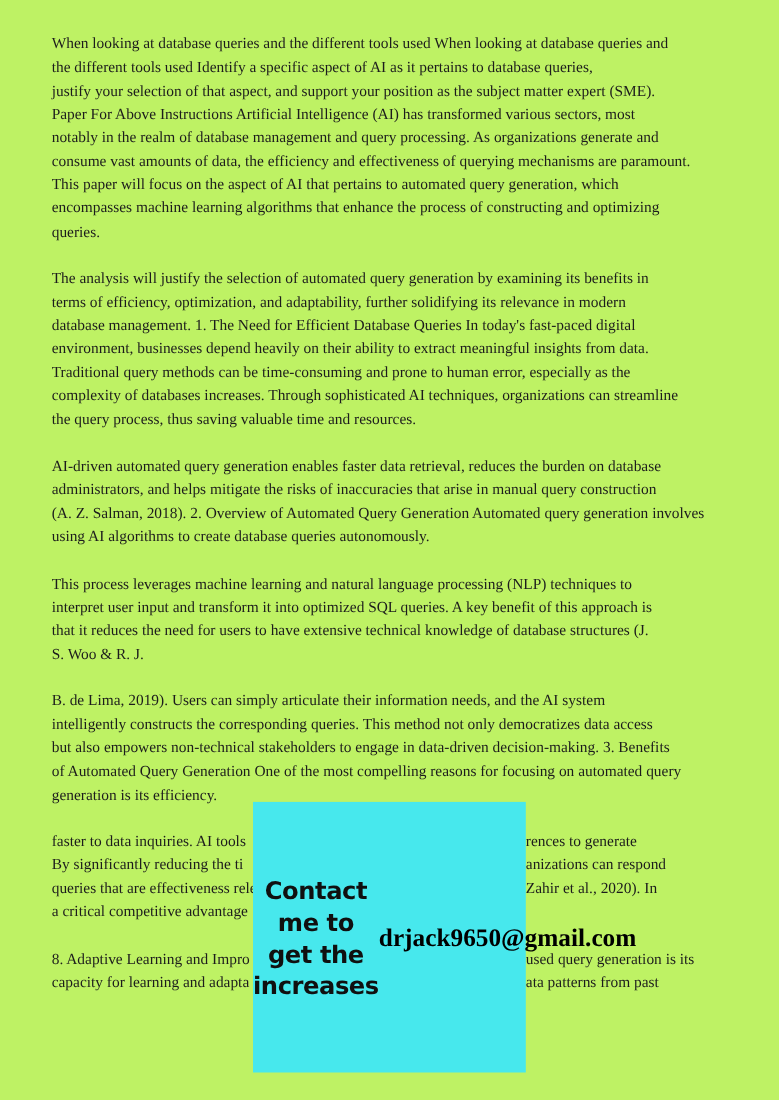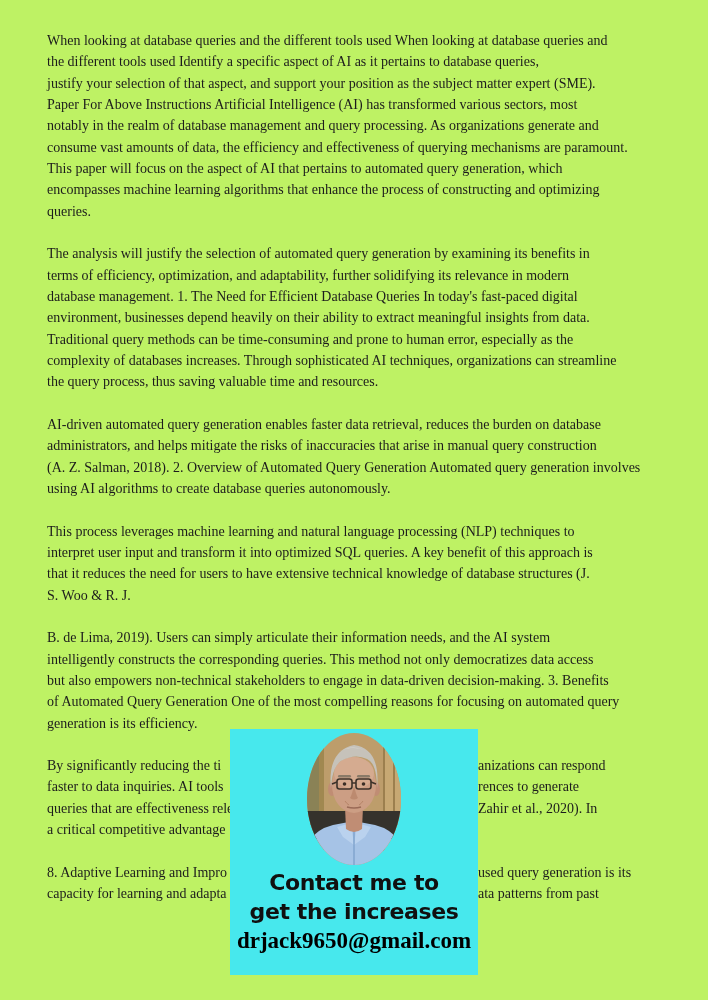--- a/index.html
+++ b/index.html
@@ -15,21 +15,21 @@
     position:absolute;left:47px;top:30px;width:614px;
     font-size:14px;line-height:21.33px;
   }
   .para{white-space:pre-line;margin:0 0 21.33px 0;}
   .split-para{margin:0 0 21.33px 0;}
   .split-row{position:relative;height:21.33px;white-space:nowrap;}
   .frag-right{position:absolute;left:431px;top:0;}
   .ad{
     position:absolute;left:230px;top:729px;width:248px;height:246px;
     background:#47E8ED;z-index:5;
-    display:flex;flex-direction:column;align-items:center;
+    display:flex;align-items:center;
     box-sizing:border-box;
   }
   .avatar{margin-top:4px;width:94px;height:132px;display:block;}
   .ad-heading{
     margin-top:3px;
     font-family:"DejaVu Sans",sans-serif;font-weight:700;
     font-size:22px;line-height:29px;color:#101010;text-align:center;
     letter-spacing:-0.4px;
   }
   .ad-email{
@@ -74,26 +74,26 @@
 S. Woo &amp; R. J.</div>
 
     <div class="para">B. de Lima, 2019). Users can simply articulate their information needs, and the AI system
 intelligently constructs the corresponding queries. This method not only democratizes data access
 but also empowers non-technical stakeholders to engage in data-driven decision-making. 3. Benefits
 of Automated Query Generation One of the most compelling reasons for focusing on automated query
 generation is its efficiency.</div>
 
     <div class="split-para">
       <div class="split-row">
+        <span>faster to data inquiries. AI tools</span>
+        <span class="frag-right">rences to generate</span>
+      </div>
+      <div class="split-row">
         <span>By significantly reducing the ti</span>
         <span class="frag-right">anizations can respond</span>
-      </div>
-      <div class="split-row">
-        <span>faster to data inquiries. AI tools</span>
-        <span class="frag-right">rences to generate</span>
       </div>
       <div class="split-row">
         <span>queries that are effectiveness rele</span>
         <span class="frag-right">Zahir et al., 2020). In</span>
       </div>
       <div class="split-row">
         <span>a critical competitive advantage</span>
         <span class="frag-right"></span>
       </div>
     </div>

